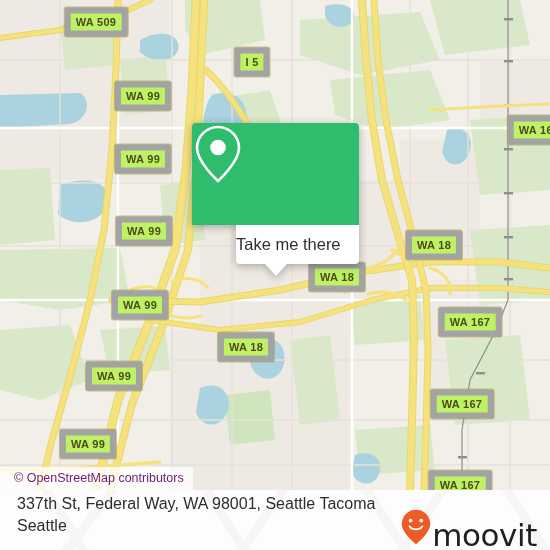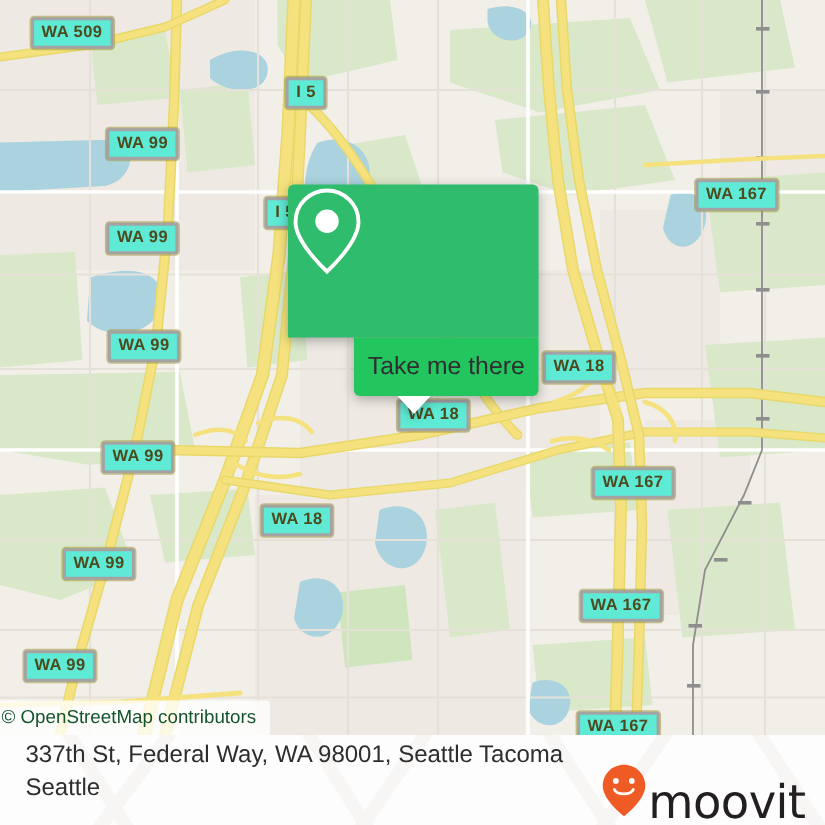--- a/index.html
+++ b/index.html
@@ -11,64 +11,65 @@
   }
   .screen{position:relative;width:550px;height:550px;overflow:hidden;background:#fff;}
 
   
   .map{position:absolute;left:0;top:0;width:550px;height:490px;overflow:hidden;background:#f2efe9;}
   .map svg{position:absolute;left:0;top:0;}
 
   
   .shield{
     position:absolute;
-    background:#5eead4;
-    border:2px solid #a3a3a3;
+    background:#bef264;
+    border:6px solid #a3a3a3;
     border-radius:2px;
     color:#4d4a1e;
     font-size:11px;
     font-weight:bold;
     letter-spacing:.3px;
     line-height:14px;
     padding:1px 5px 2px 5px;
     white-space:nowrap;
     box-shadow:0 0 0 1px rgba(160,150,60,.55);
     transform:translate(-50%,-50%);
     font-family:"Liberation Sans","DejaVu Sans",sans-serif;
+    margin-left:48px;
   }
 
   
   .attrib{
     position:absolute;left:0;bottom:0;
     background:rgba(255,255,255,.78);
-    color:#14532d;
+    color:#701a75;
     font-size:12.5px;
     line-height:16px;
-    padding:3px 9px 4px 1px;
+    padding:3px 9px 4px 14px;
     white-space:nowrap;
     border-top-right-radius:2px;
   }
 
   
   .card{
     position:absolute;left:192px;top:123px;width:167px;
     border-radius:4px;
     filter:drop-shadow(0 2px 4px rgba(0,0,0,.30));
   }
   .card-head{
     background:#2fbc6c;
     height:102px;
     border-top-left-radius:4px;border-top-right-radius:4px;
     display:flex;align-items:center;justify-content:center;
   }
   .card-foot{
-    background:#22c55e;
+    background:#ffffff;
     height:39px;
     border-bottom-left-radius:4px;border-bottom-right-radius:4px;
-    display:flex;align-items:center;justify-content:center;
+    display:flex;align-items:center;justify-content:flex-start;
     color:#2f2f2f;
     font-size:16.5px;
     margin-left:44px;
   }
   .card-tail{
     position:absolute;left:50%;top:141px;
     width:0;height:0;margin-left:-11px;
     border-left:11px solid transparent;
     border-right:11px solid transparent;
     border-top:12px solid #ffffff;

